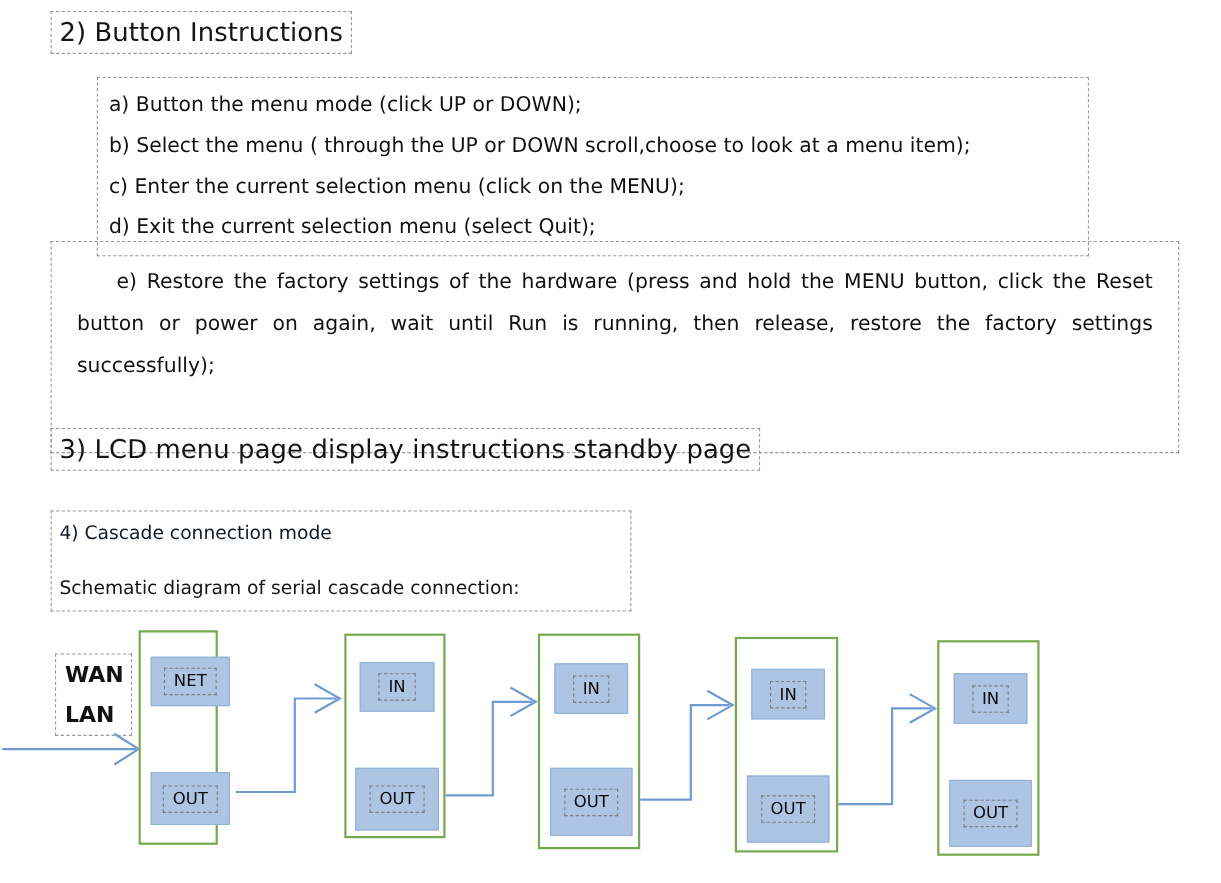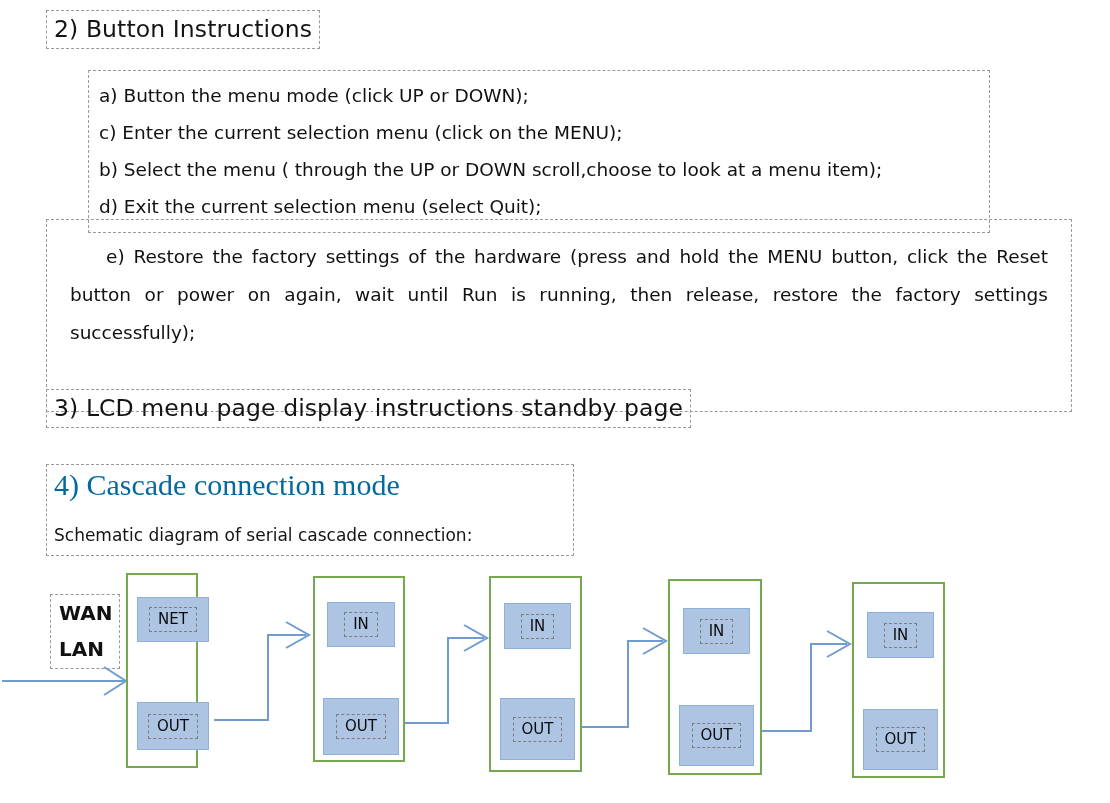--- a/index.html
+++ b/index.html
@@ -69,25 +69,24 @@
     width: 100%;
   }
 
   
   #sec3 { left: 46px; top: 389px; }
   #sec4 { left: 46px; top: 464px; width: 528px; height: 92px; }
   #sec4-title {
     position: absolute;
     left: 7px;
     top: 4px;
-    font-size: 30px;
+    font-size: 17px;
     line-height: 32px;
     white-space: nowrap;
-    color: #0369a1;
-    font-family: Liberation Serif, serif;
+    color: #0f172a;
   }
   #sec4-sub {
     position: absolute;
     left: 7px;
     top: 56px;
     font-size: 17px;
     line-height: 28px;
     white-space: nowrap;
     color: #141414;
   }
@@ -147,22 +146,22 @@
     font-weight: bold;
   }
 </style>
 </head>
 <body>
 
 <div class="abs dashed heading" style="left:46px; top:10px;">2)  Button Instructions</div>
 
 <div class="abs dashed" id="list-block">
   <div class="list-line">a) Button the menu mode (click UP or DOWN);</div>
+  <div class="list-line">b) Select the menu ( through the UP or DOWN scroll,choose to look at a menu item);</div>
   <div class="list-line">c) Enter the current selection menu (click on the MENU);</div>
-  <div class="list-line">b) Select the menu ( through the UP or DOWN scroll,choose to look at a menu item);</div>
   <div class="list-line">d) Exit the current selection menu (select Quit);</div>
 </div>
 
 <div class="abs dashed" id="para-block">
   <p id="para-text">e) Restore the factory settings of the hardware (press and hold the MENU button, click the Reset button or power on again, wait until Run is running, then release, restore the factory settings successfully);</p>
 </div>
 
 <div class="abs dashed heading" id="sec3">3)  LCD menu page display instructions standby page</div>
 
 <div class="abs dashed" id="sec4">

